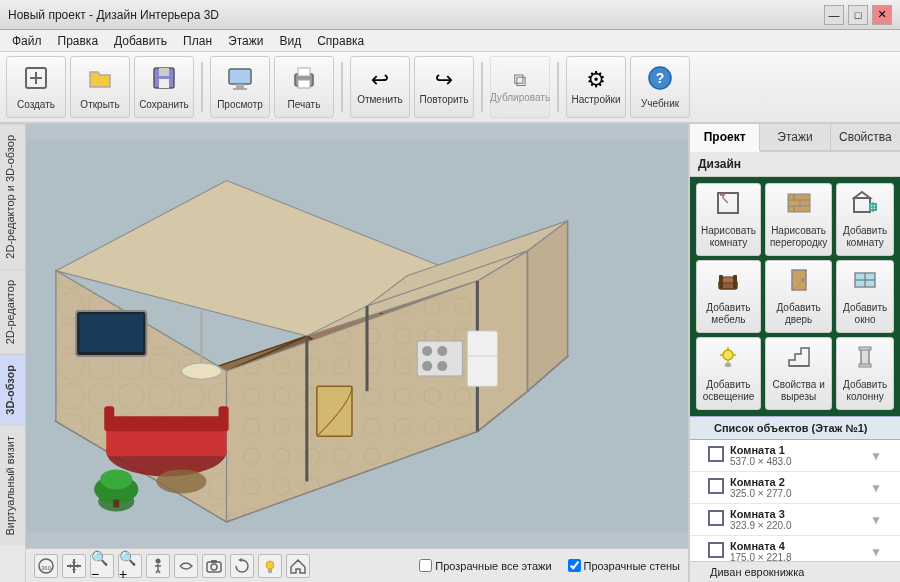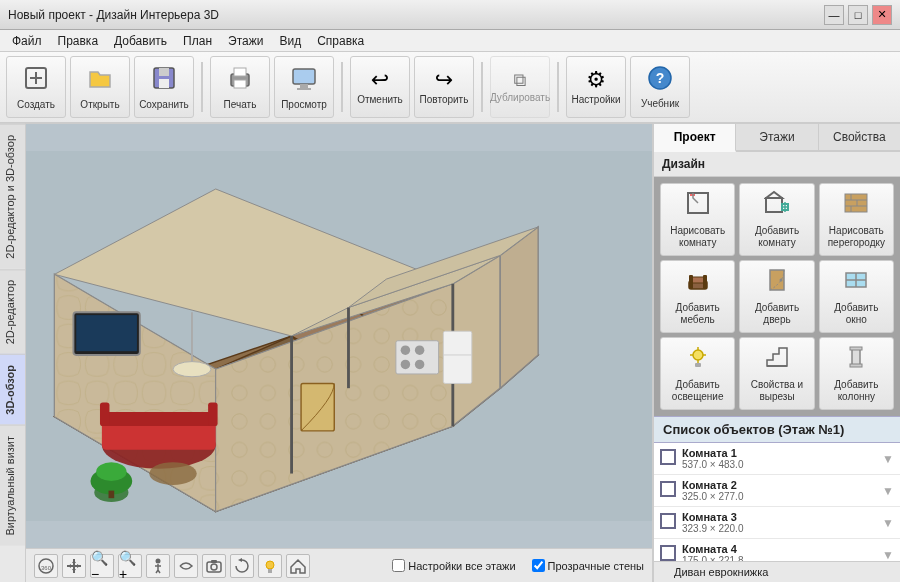--- a/index.html
+++ b/index.html
@@ -130,22 +130,22 @@
       display: flex; align-items: center; justify-content: center;
       font-size: 14px;
       cursor: pointer;
     }
     .checkbox-item { display: flex; align-items: center; gap: 3px; font-size: 11px; color: #222; }
     .checkbox-item input { cursor: pointer; }
     .bottom-spacer { flex: 1; }
 
     
     .right-panel {
-      width: 248px;
-      background: #a3a3a3;
+      width: 212px;
+      background: #14532d;
       border-left: 2px solid #ccc;
       display: flex;
       flex-direction: column;
     }
 
     
     .right-tabs {
       display: flex;
       border-bottom: 2px solid #ccc;
       background: #e0e0e0;
@@ -195,37 +195,37 @@
       border-radius: 3px;
       cursor: pointer;
       min-height: 58px;
       gap: 4px;
     }
     .design-btn .icon { font-size: 20px; }
     .design-btn .label { font-size: 10px; color: #333; text-align: center; line-height: 1.2; }
 
     
     .objects-label {
-      padding: 5px 9px;
-      font-size: 13px;
+      padding: 5px 24px;
+      font-size: 11px;
       font-weight: bold;
       color: #222;
       background: #dde8f0;
       border-top: 1px solid #aac;
       border-bottom: 1px solid #aac;
     }
     .objects-list {
       flex: 1;
       overflow-y: auto;
       background: #fff;
     }
     .object-item {
       display: flex;
       align-items: center;
-      padding: 4px 6px;
+      padding: 4px 18px;
       border-bottom: 1px solid #e8e8e8;
       cursor: pointer;
       gap: 6px;
     }
     .object-icon { font-size: 14px; color: #668; }
     .object-info { flex: 1; }
     .object-name { font-size: 11px; font-weight: bold; color: #222; }
     .object-dims { font-size: 10px; color: #666; }
     .object-arrow { font-size: 12px; color: #aaa; }
 
@@ -280,36 +280,36 @@
           <rect x="9" y="4" width="10" height="8" fill="#ccc"></rect>
           <rect x="9" y="15" width="10" height="9" fill="#eee"></rect>
         </svg>
     </span>
     <span class="label">Сохранить</span>
   </div>
   <div class="toolbar-separator"></div>
   <div class="toolbar-btn">
     <span class="icon">
       <svg width="28" height="28" viewBox="0 0 28 28">
+          <rect x="3" y="5" width="22" height="15" rx="2" fill="#aaccee" stroke="#666" stroke-width="1.5"></rect>
+          <rect x="10" y="20" width="8" height="4" fill="#aaa"></rect>
+          <rect x="7" y="24" width="14" height="2" fill="#aaa"></rect>
+        </svg>
+    </span>
+    <span class="label">Просмотр</span>
+  </div>
+  <div class="toolbar-btn">
+    <span class="icon">
+      <svg width="28" height="28" viewBox="0 0 28 28">
           <rect x="5" y="10" width="18" height="12" rx="2" fill="#999" stroke="#666" stroke-width="1.5"></rect>
           <rect x="8" y="4" width="12" height="8" fill="#fff" stroke="#aaa" stroke-width="1"></rect>
           <rect x="8" y="16" width="12" height="8" fill="#fff" stroke="#aaa" stroke-width="1"></rect>
         </svg>
     </span>
     <span class="label">Печать</span>
-  </div>
-  <div class="toolbar-btn">
-    <span class="icon">
-      <svg width="28" height="28" viewBox="0 0 28 28">
-          <rect x="3" y="5" width="22" height="15" rx="2" fill="#aaccee" stroke="#666" stroke-width="1.5"></rect>
-          <rect x="10" y="20" width="8" height="4" fill="#aaa"></rect>
-          <rect x="7" y="24" width="14" height="2" fill="#aaa"></rect>
-        </svg>
-    </span>
-    <span class="label">Просмотр</span>
   </div>
   <div class="toolbar-separator"></div>
   <div class="toolbar-btn">
     <span class="icon" style="font-size:22px;">↩</span>
     <span class="label">Отменить</span>
   </div>
   <div class="toolbar-btn">
     <span class="icon" style="font-size:22px;">↪</span>
     <span class="label">Повторить</span>
   </div>
@@ -468,21 +468,21 @@
           </svg>
       </div>
       <div class="bottom-btn">
         <svg width="18" height="18" viewBox="0 0 18 18">
             <path d="M2,10 L9,3 L16,10 L16,16 L11,16 L11,12 L7,12 L7,16 L2,16 Z" fill="none" stroke="#666" stroke-width="1.5"></path>
           </svg>
       </div>
       <div class="bottom-spacer"></div>
       <div class="checkbox-item">
         <input type="checkbox" style="">
-        <span>Настройки все этажи</span>
+        <span>Прозрачные все этажи</span>
       </div>
       <div style="width:8px"></div>
       <div style="display:flex; flex-direction:column; gap:2px;">
         <div class="checkbox-item">
           <input type="checkbox" checked="" style="">
           <span>Прозрачные стены</span>
         </div>
       </div>
     </div>
   </div>
@@ -504,42 +504,42 @@
               <rect x="3" y="3" width="20" height="20" fill="none" stroke="#666" stroke-width="2"></rect>
               <line x1="5" y1="5" x2="10" y2="5" stroke="#e66" stroke-width="2"></line>
               <path d="M8,3 L8,8 L13,13" fill="none" stroke="#888" stroke-width="1.5"></path>
             </svg>
         </span>
         <span class="label">Нарисовать комнату</span>
       </div>
       <div class="design-btn">
         <span class="icon">
           <svg width="26" height="26" viewBox="0 0 26 26">
-              <rect x="2" y="8" width="16" height="14" fill="none" stroke="#666" stroke-width="2"></rect>
-              <polygon points="2,8 10,2 18,8" fill="none" stroke="#666" stroke-width="2"></polygon>
-              <rect x="18" y="14" width="6" height="6" fill="none" stroke="#4a9" stroke-width="2"></rect>
-              <line x1="21" y1="12" x2="21" y2="22" stroke="#4a9" stroke-width="1.5"></line>
-              <line x1="17" y1="17" x2="25" y2="17" stroke="#4a9" stroke-width="1.5"></line>
-            </svg>
-        </span>
-        <span class="label">Добавить комнату</span>
-      </div>
-      <div class="design-btn">
-        <span class="icon">
-          <svg width="26" height="26" viewBox="0 0 26 26">
               <rect x="2" y="4" width="22" height="18" fill="#c8a060" stroke="#888" stroke-width="1"></rect>
               <line x1="2" y1="10" x2="24" y2="10" stroke="#888" stroke-width="1"></line>
               <line x1="2" y1="16" x2="24" y2="16" stroke="#888" stroke-width="1"></line>
               <line x1="8" y1="4" x2="8" y2="10" stroke="#888" stroke-width="1"></line>
               <line x1="14" y1="10" x2="14" y2="16" stroke="#888" stroke-width="1"></line>
               <line x1="8" y1="16" x2="8" y2="22" stroke="#888" stroke-width="1"></line>
             </svg>
         </span>
         <span class="label">Нарисовать перегородку</span>
       </div>
+      <div class="design-btn">
+        <span class="icon">
+          <svg width="26" height="26" viewBox="0 0 26 26">
+              <rect x="2" y="8" width="16" height="14" fill="none" stroke="#666" stroke-width="2"></rect>
+              <polygon points="2,8 10,2 18,8" fill="none" stroke="#666" stroke-width="2"></polygon>
+              <rect x="18" y="14" width="6" height="6" fill="none" stroke="#4a9" stroke-width="2"></rect>
+              <line x1="21" y1="12" x2="21" y2="22" stroke="#4a9" stroke-width="1.5"></line>
+              <line x1="17" y1="17" x2="25" y2="17" stroke="#4a9" stroke-width="1.5"></line>
+            </svg>
+        </span>
+        <span class="label">Добавить комнату</span>
+      </div>
 
       <div class="design-btn">
         <span class="icon">
           <svg width="26" height="26" viewBox="0 0 26 26">
               <rect x="4" y="14" width="18" height="8" rx="2" fill="#8a6040" stroke="#5a3a10" stroke-width="1.5"></rect>
               <rect x="6" y="10" width="14" height="6" rx="2" fill="#aa7050" stroke="#5a3a10" stroke-width="1"></rect>
               <rect x="4" y="8" width="4" height="14" rx="1" fill="#5a3a10"></rect>
               <rect x="18" y="8" width="4" height="14" rx="1" fill="#5a3a10"></rect>
             </svg>
         </span>

